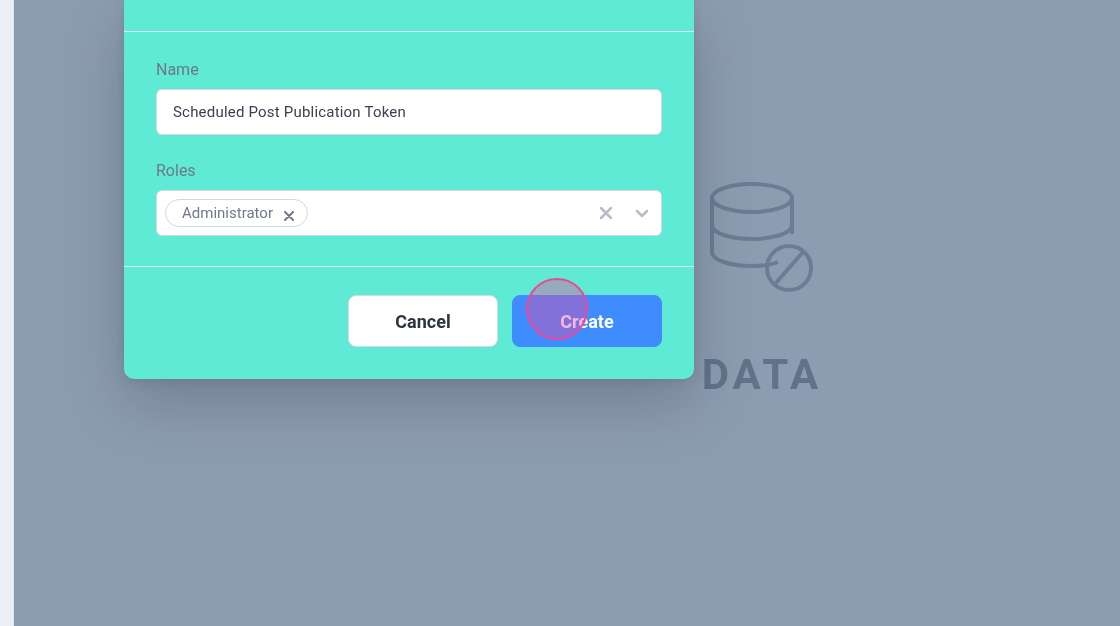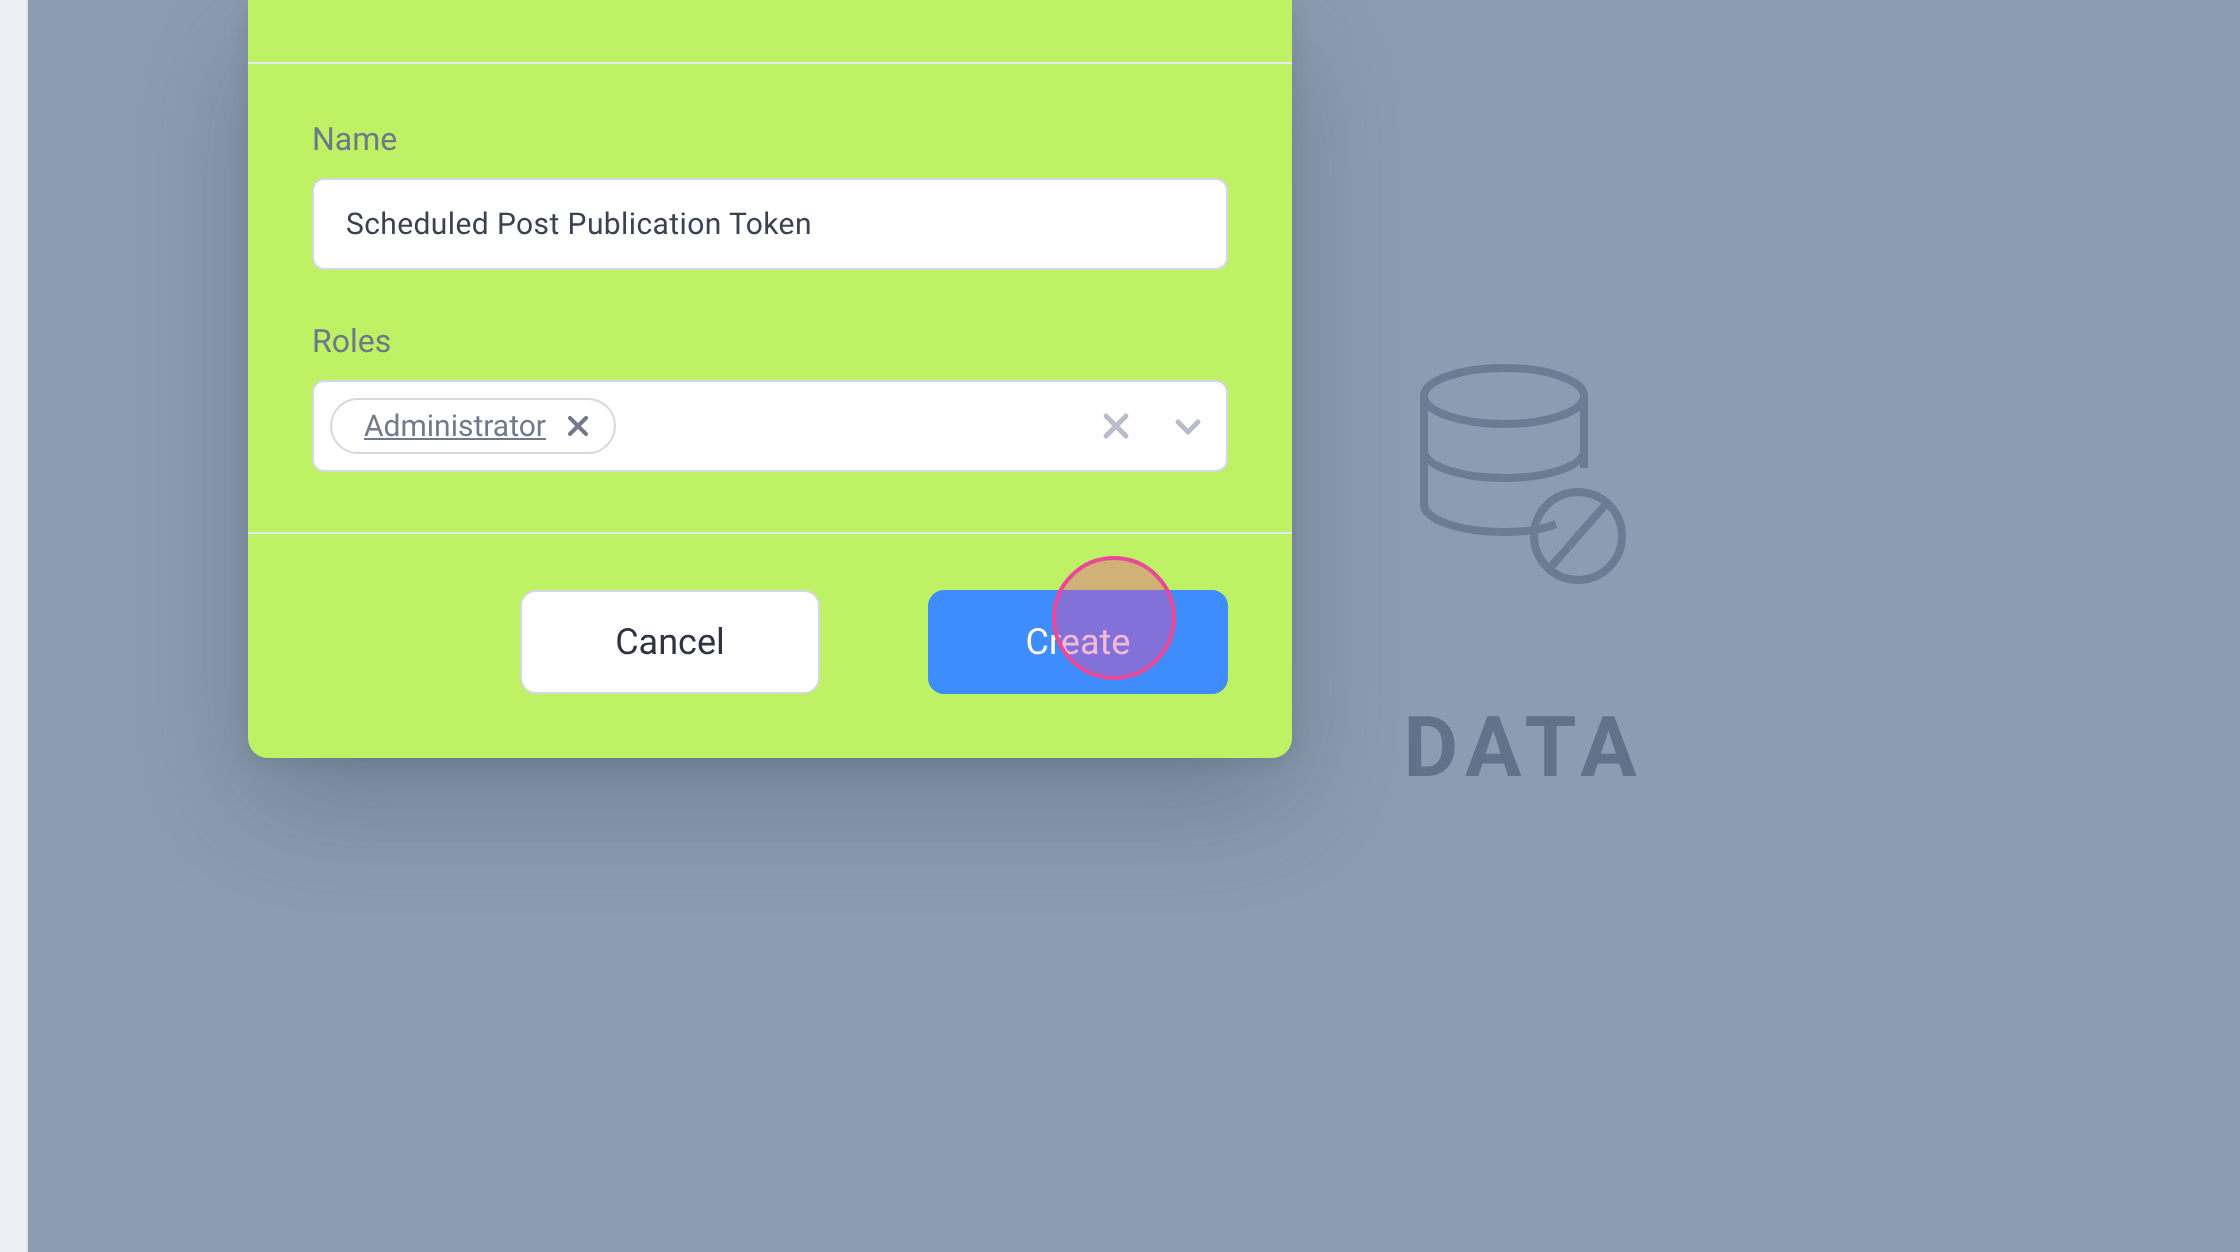--- a/index.html
+++ b/index.html
@@ -44,22 +44,22 @@
     font-weight: 700;
     letter-spacing: 4px;
     color: #627389;
   }
 
   
   .modal {
     position: absolute;
     left: 124px;
     top: 0;
-    width: 522px;
-    background: #bef264;
+    width: 570px;
+    background: #5eead4;
     border-radius: 0 0 10px 10px;
     box-shadow: 0 24px 60px rgba(30,40,60,0.25), 0 2px 10px rgba(30,40,60,0.12);
     overflow: hidden;
   }
   .modal-header-space {
     height: 32px;
     border-bottom: 1px solid #e6e9ef;
   }
   .modal-body {
     padding: 28px 32px 30px;
@@ -95,29 +95,28 @@
     padding: 6px 78px 6px 8px;
     background: #ffffff;
     display: flex;
     align-items: center;
     gap: 6px;
     flex-wrap: wrap;
     position: relative;
   }
   .chip {
     display: inline-flex;
-    align-items: center;
+    align-items: flex-end;
     gap: 10px;
     border: 1px solid #d3d8e1;
     border-radius: 999px;
     padding: 4px 12px 4px 16px;
     font-size: 15px;
     color: #707a8c;
     background: #ffffff;
-    text-decoration: underline;
   }
   .chip-x {
     width: 12px; height: 12px;
     display: inline-flex; align-items: center; justify-content: center;
     cursor: pointer;
     color: #73798a;
   }
   .chip-x svg { width: 10px; height: 10px; display:block; }
 
   .select-controls {
@@ -139,27 +138,26 @@
     display: flex;
     justify-content: flex-end;
     gap: 14px;
   }
   .btn {
     height: 52px;
     min-width: 150px;
     padding: 0 42px;
     border-radius: 8px;
     font-size: 18px;
-    font-weight: 400;
+    font-weight: 700;
     cursor: pointer;
     display: inline-flex;
     align-items: center;
     justify-content: center;
     font-family: inherit;
-    margin-left: 40px;
   }
   .btn-secondary {
     background: #ffffff;
     border: 1px solid #d3d8e1;
     color: #2e3442;
   }
   .btn-primary {
     background: #3f8cff;
     border: 1px solid #3f8cff;
     color: #ffffff;

